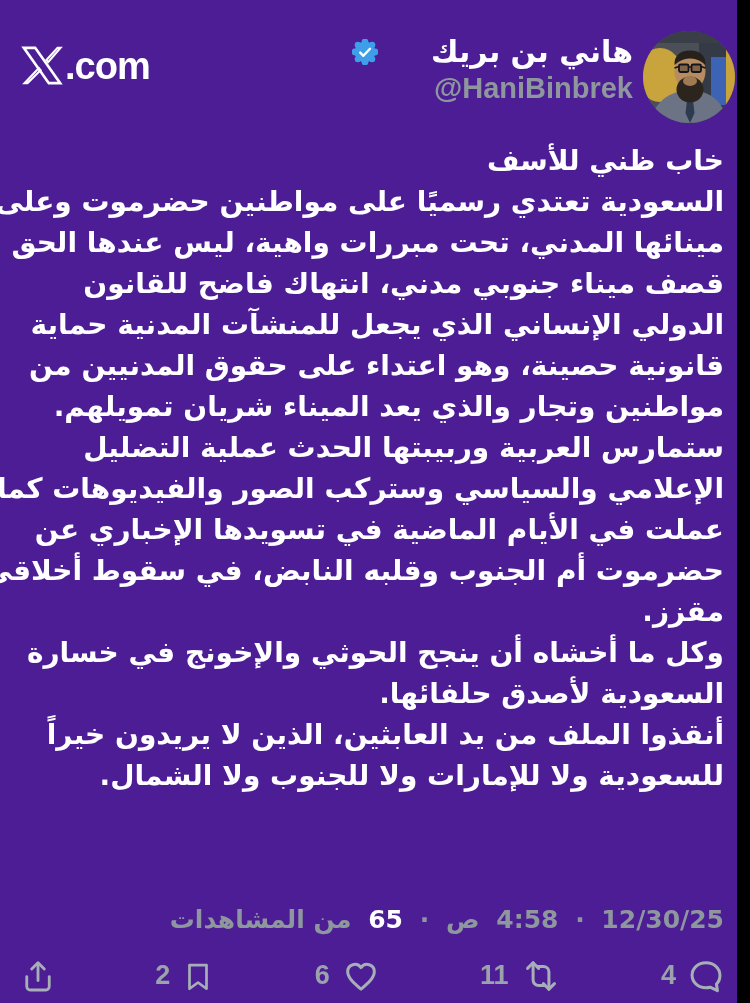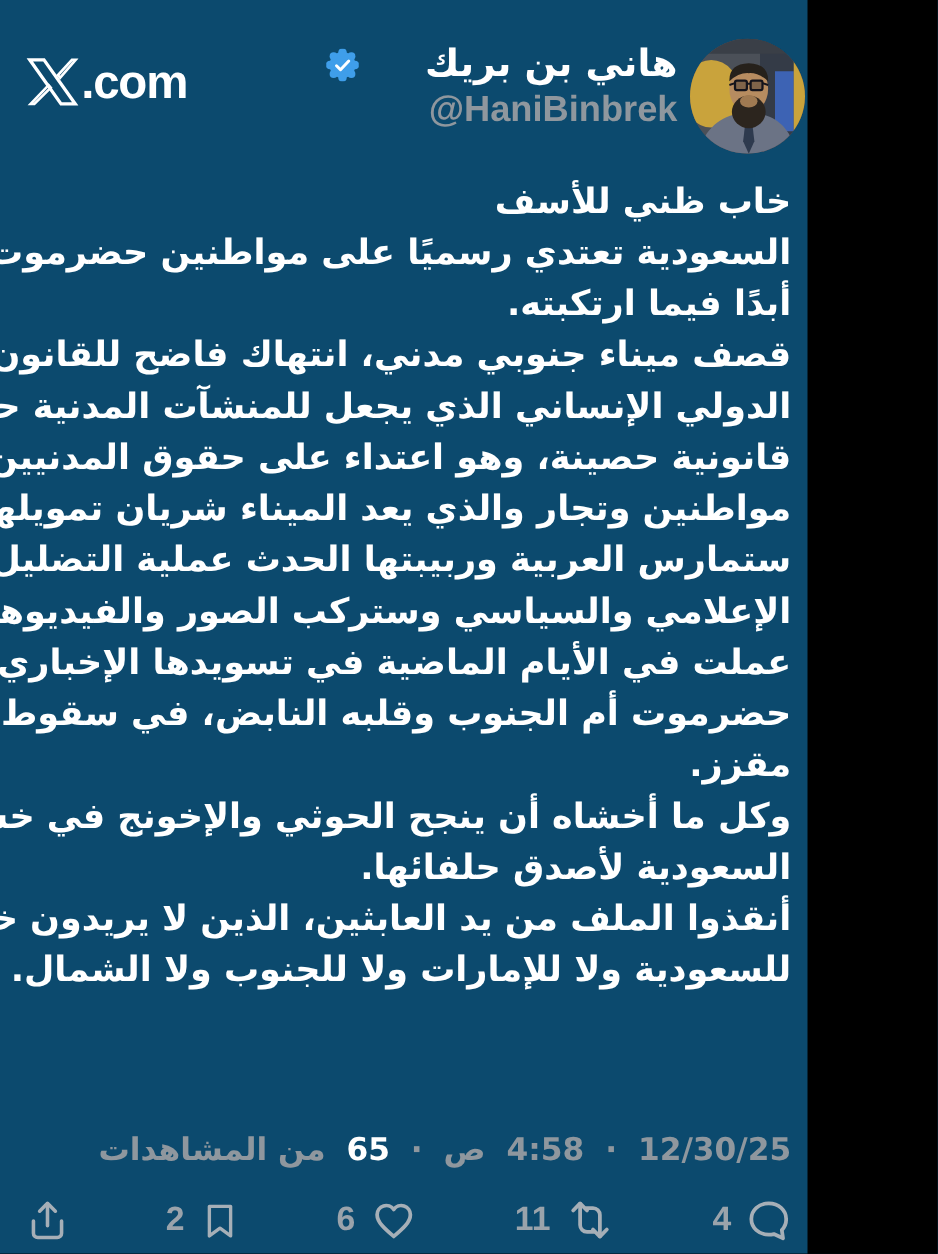--- a/index.html
+++ b/index.html
@@ -1,17 +1,17 @@
 <!DOCTYPE html>
 <html><head>
 <meta charset="utf-8">
 <style>
   html,body{margin:0;padding:0;background:#000;}
   .screen{
-    position:relative;width:646px;height:1003px;background:#0c4a6e;
+    position:relative;width:737px;height:1003px;background:#4c1d95;
     overflow:hidden;font-family:"DejaVu Sans",sans-serif;
   }
   
   .site{
     position:absolute;top:46px;left:21px;display:flex;align-items:flex-end;
   }
   .site svg{display:block;}
   .site-domain{
     font-family:"Liberation Sans",sans-serif;font-weight:700;font-size:38px;
     color:#fff;line-height:38px;margin-left:2px;letter-spacing:-1px;
@@ -115,21 +115,21 @@
       <rect x="48.5" y="33.5" width="9.5" height="7.5" rx="1.5" fill="rgba(25,25,35,0.35)" stroke="#15141c" stroke-width="1.8"></rect>
       <line x1="45.5" y1="36" x2="48.5" y2="36" stroke="#15141c" stroke-width="1.6"></line>
       <line x1="36" y1="35.5" x2="31.5" y2="37" stroke="#15141c" stroke-width="1.6"></line>
       <line x1="58" y1="35.5" x2="62.5" y2="37" stroke="#15141c" stroke-width="1.6"></line>
     </svg>
   </div>
 
   <div class="tweet-body">
     <div class="tline">خاب ظني للأسف</div>
     <div class="tline">السعودية تعتدي رسميًا على مواطنين حضرموت وعلى</div>
-    <div class="tline">أبدًا فيما ارتكبته.</div>
+    <div class="tline">مينائها المدني، تحت مبررات واهية، ليس عندها الحق</div>
     <div class="tline">قصف ميناء جنوبي مدني، انتهاك فاضح للقانون</div>
     <div class="tline">الدولي الإنساني الذي يجعل للمنشآت المدنية حماية</div>
     <div class="tline">قانونية حصينة، وهو اعتداء على حقوق المدنيين من</div>
     <div class="tline">مواطنين وتجار والذي يعد الميناء شريان تمويلهم.</div>
     <div class="tline">ستمارس العربية وربيبتها الحدث عملية التضليل</div>
     <div class="tline">الإعلامي والسياسي وستركب الصور والفيديوهات كما</div>
     <div class="tline">عملت في الأيام الماضية في تسويدها الإخباري عن</div>
     <div class="tline">حضرموت أم الجنوب وقلبه النابض، في سقوط أخلاقي</div>
     <div class="tline">مقزز.</div>
     <div class="tline">وكل ما أخشاه أن ينجح الحوثي والإخونج في خسارة</div>

